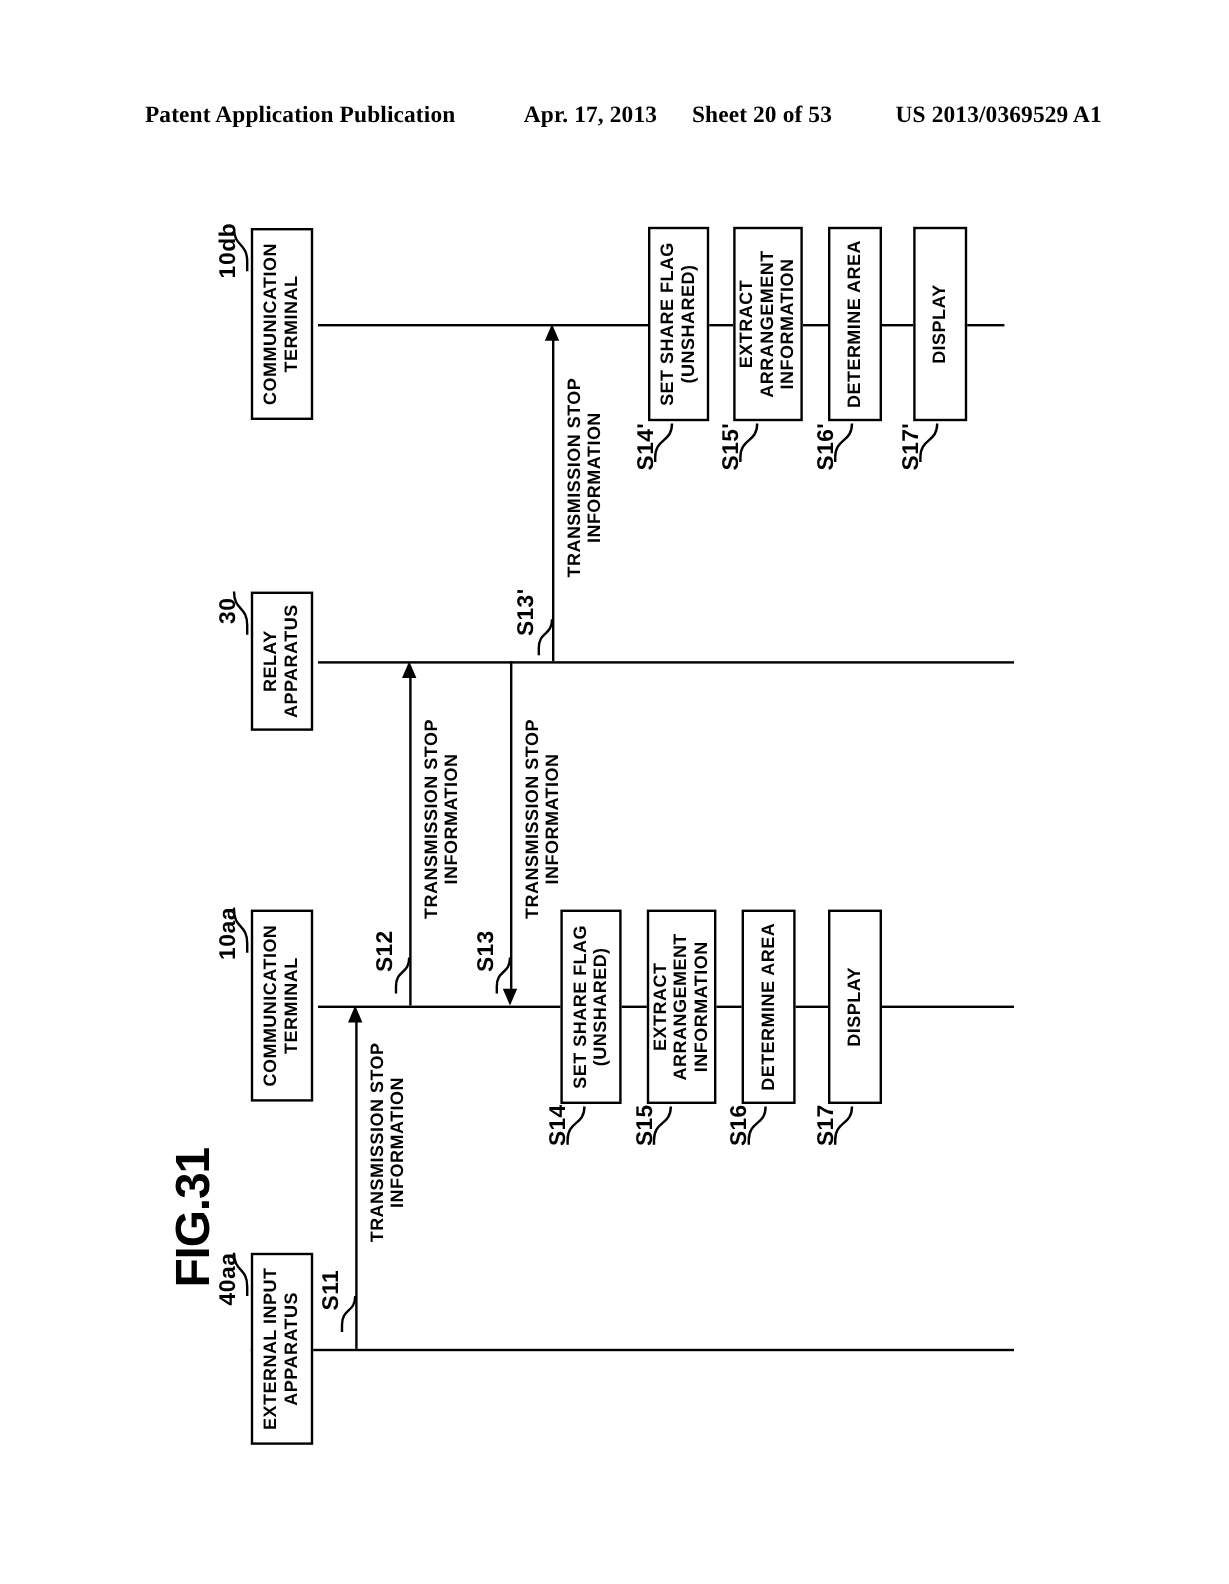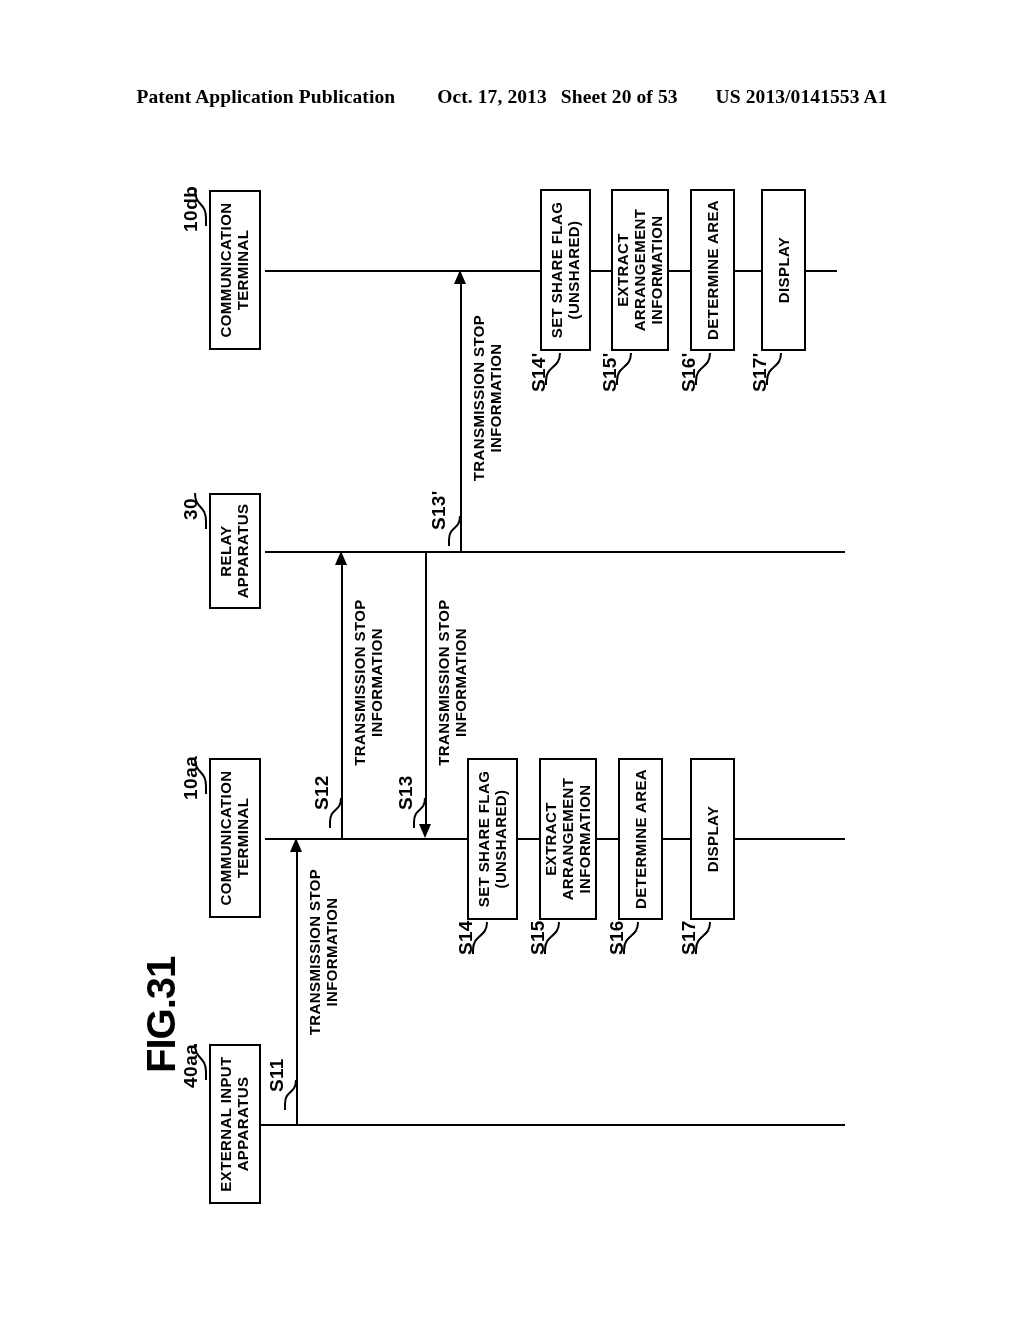--- a/index.html
+++ b/index.html
@@ -4,21 +4,21 @@
 <style>
   html,body{margin:0;padding:0;background:#ffffff;}
   body{width:1024px;height:1320px;position:relative;
        font-family:"Liberation Sans",sans-serif;color:#000;overflow:hidden;}
 
   
   #pub-header{position:absolute;left:0;top:86px;width:1024px;
     display:flex;justify-content:center;align-items:baseline;
     font-family:"Liberation Serif",serif;font-weight:bold;font-size:19.5px;
     letter-spacing:.1px;white-space:nowrap;}
-  #pub-header .seg{display:inline-block;}
+  #pub-header .seg{display:inline-block;margin-left:15px;}
   #pub-header .gap1{width:42px;display:inline-block;}
   #pub-header .gap2{width:14px;display:inline-block;}
   #pub-header .gap3{width:38px;display:inline-block;}
 
   
   #figure{position:absolute;left:0;top:0;width:1024px;height:1320px;}
 
   
   #fig-caption{position:absolute;left:139px;top:1073px;
       transform:rotate(-90deg);transform-origin:left top;
@@ -69,25 +69,25 @@
      transform:translate(-50%,-50%) rotate(-90deg);
      white-space:nowrap;text-align:center;font-size:15px;font-weight:bold;
      letter-spacing:.4px;line-height:1.12;}
 </style>
 </head>
 <body>
 
 <div id="pub-header">
   <span class="seg">Patent Application Publication</span>
   <span class="gap1"></span>
-  <span class="seg">Oct. 17, 2013</span>
+  <span class="seg">Apr. 17, 2013</span>
   <span class="gap2"></span>
   <span class="seg">Sheet 20 of 53</span>
   <span class="gap3"></span>
-  <span class="seg">US 2013/0141553 A1</span>
+  <span class="seg">US 2013/0369529 A1</span>
 </div>
 
 <div id="figure">
 
   <div id="fig-caption">FIG.31</div>
 
   <div class="lifeline" style="left:265px;top:270px;width:572px;"></div>
   <div class="actor-box" style="left:209px;top:190px;width:52px;height:160px;">
     <div class="inner">
       <span>COMMUNICATION</span><br>

